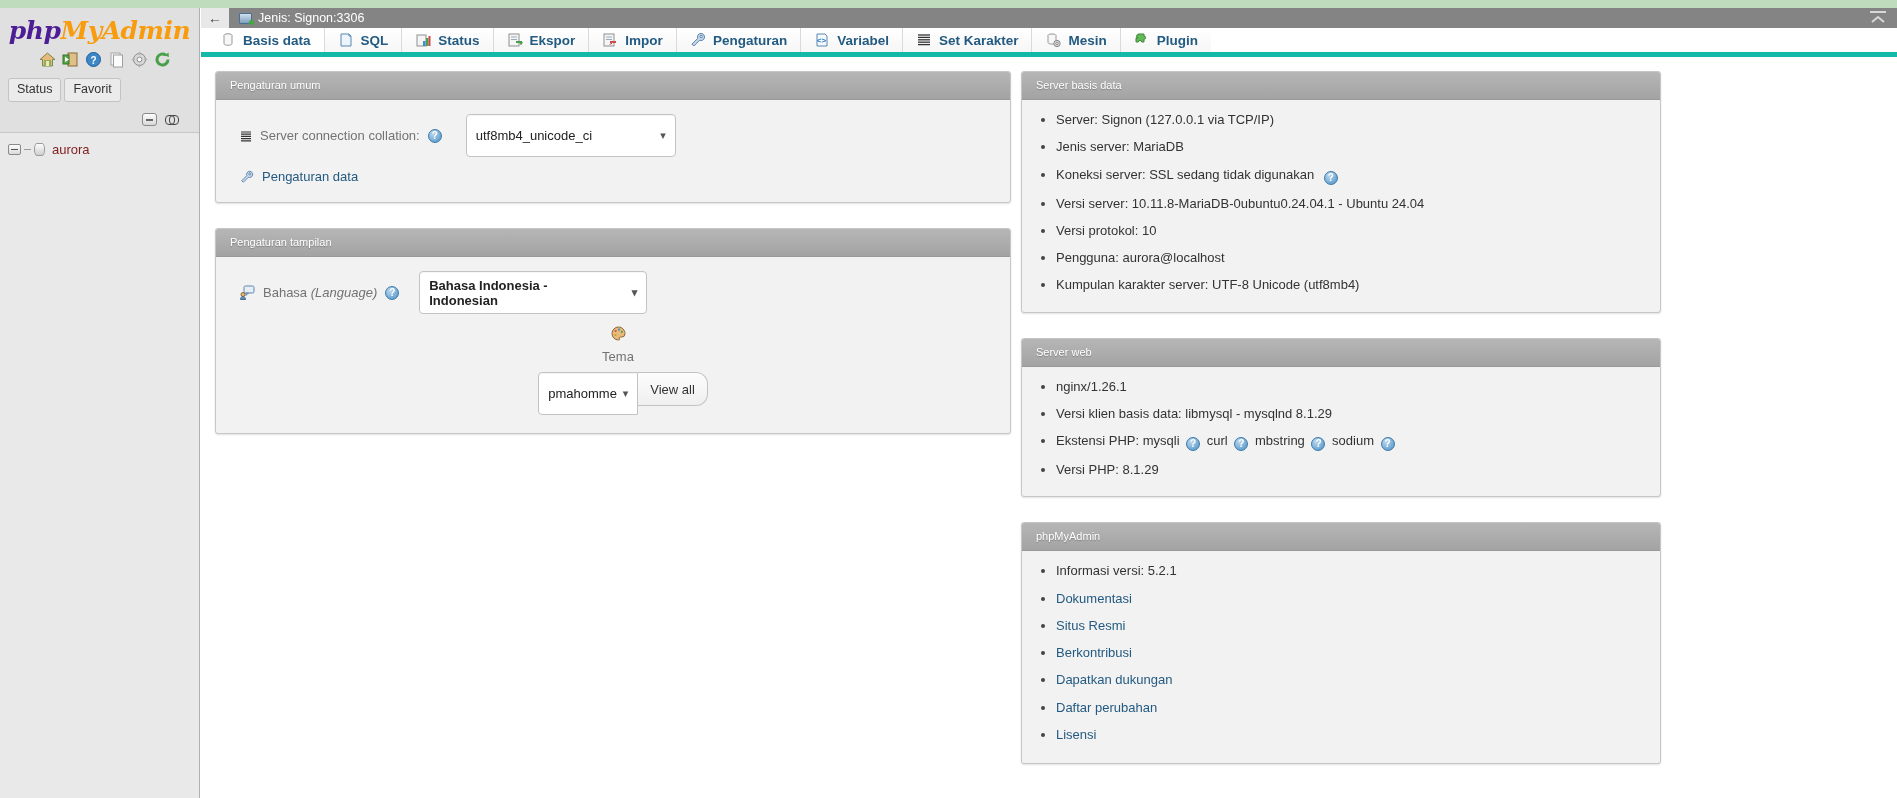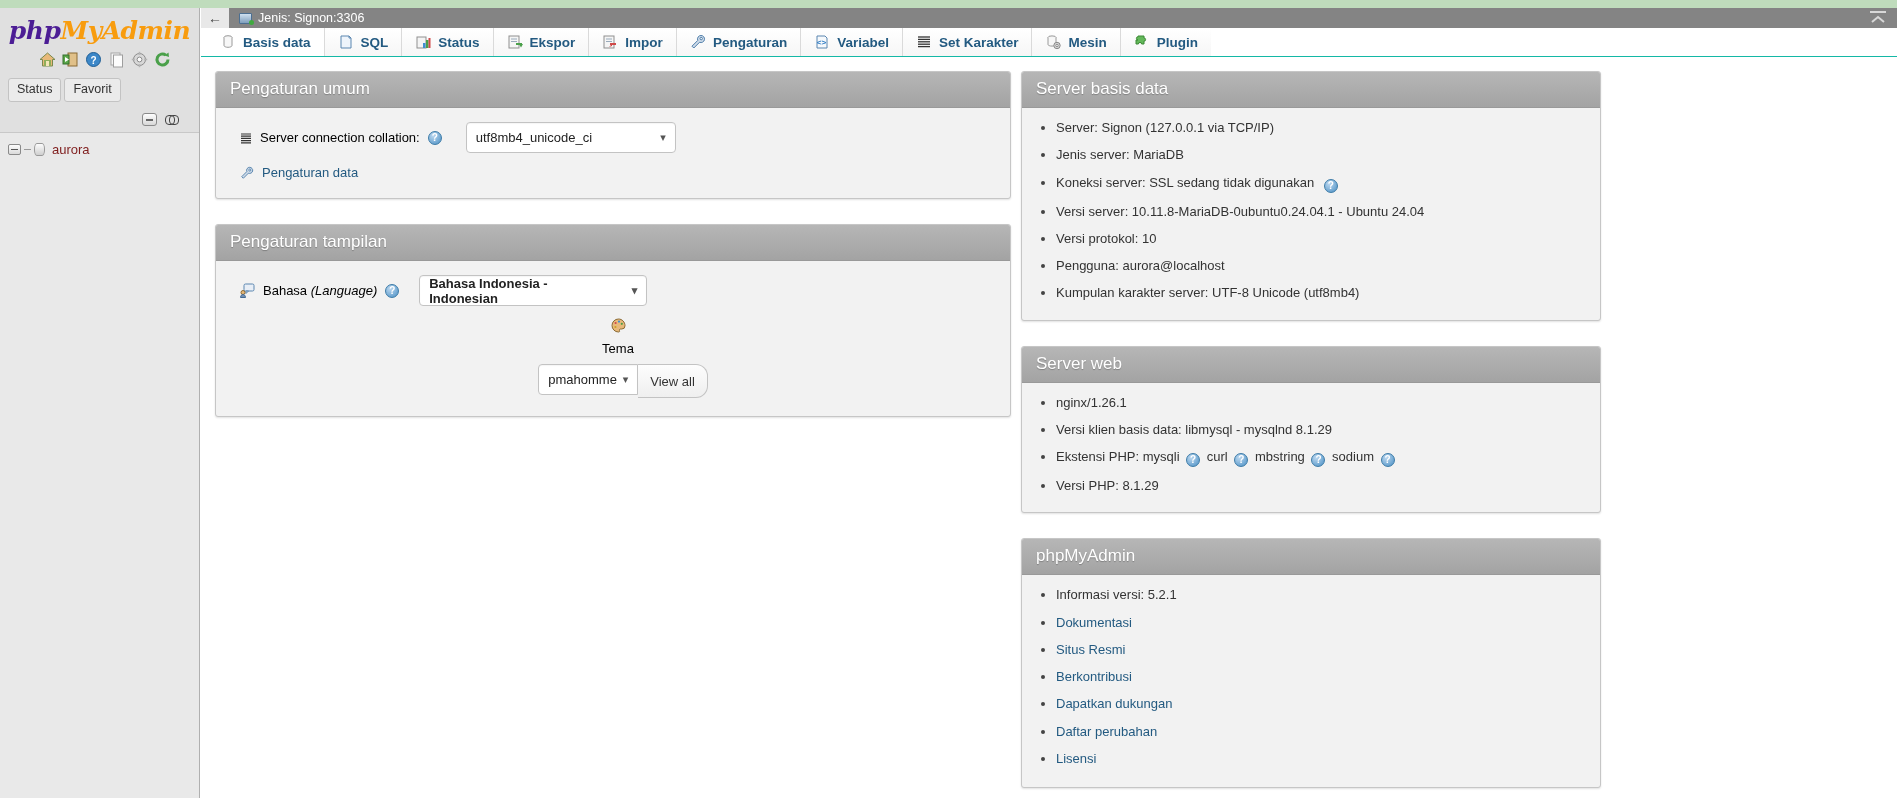--- a/index.html
+++ b/index.html
@@ -198,21 +198,21 @@
     font-size: 13px;
     text-align: center;
     line-height: 12px;
   }
   #collapse-arrow .bar { display:block; width:16px; height:2px; background:#d8d8d8; margin:1px auto 1px; }
 
   
   #tabbar {
     height: 29px;
     background: #ffffff;
-    border-bottom: 1px solid #14b8a6;
+    border-bottom: 5px solid #14b8a6;
     display: flex;
     align-items: stretch;
     padding-left: 6px;
   }
   .tabitem {
     display: flex;
     align-items: center;
     gap: 7px;
     padding: 0 13px;
     font-size: 13.5px;
@@ -230,69 +230,69 @@
 
   
   #content {
     position: relative;
     height: 741px;
     background: #ffffff;
     padding: 14px 0 0 0;
     display: flex;
   }
   #leftcol { width: 810px; padding-left: 14px; }
-  #rightcol { width: 580px; margin-left: 10px; }
+  #rightcol { width: 640px; margin-left: 10px; }
 
   .panel {
     border: 1px solid #c6c6c6;
     border-radius: 3px;
     background: #f2f2f2;
     margin-bottom: 25px;
     box-shadow: 0 1px 2px rgba(0,0,0,0.12);
     overflow: hidden;
   }
   .panel-head {
     background: linear-gradient(#b6b6b6,#a3a3a3);
     color: #ffffff;
-    font-size: 17px;
+    font-size: 11px;
     padding: 7px 14px 8px 14px;
     text-shadow: 0 1px 1px rgba(0,0,0,0.25);
     border-bottom: 1px solid #999;
   }
   .panel-body { padding: 14px 14px 16px 14px; }
 
   .form-row {
     display: flex;
     align-items: center;
     gap: 8px;
     margin-bottom: 12px;
     padding-left: 10px;
   }
-  .form-label { font-size: 13px; color: #000000; white-space: nowrap; }
+  .form-label { font-size: 13px; color: #737373; white-space: nowrap; }
   .form-label i { font-style: italic; }
 
   .help-icon {
     width: 14px; height: 14px;
     border-radius: 50%;
     background: radial-gradient(circle at 35% 30%, #bcd8f0, #4a8fc4);
     border: 1px solid #3c7ba8;
     color: #ffffff;
     font-size: 10px;
     font-weight: bold;
     text-align: center;
     line-height: 12px;
     cursor: pointer;
     flex: 0 0 auto;
   }
 
   .select-box {
     border: 1px solid #c3c3c3;
     border-radius: 4px;
     background: #ffffff;
-    height: 31px;
+    height: 43px;
     display: flex;
     align-items: center;
     justify-content: space-between;
     padding: 0 9px;
     font-size: 13px;
     color: #222;
     cursor: pointer;
     box-shadow: inset 0 1px 1px rgba(0,0,0,0.04);
   }
   .chev { margin-left: 14px; color: #555; font-size: 11px; }

